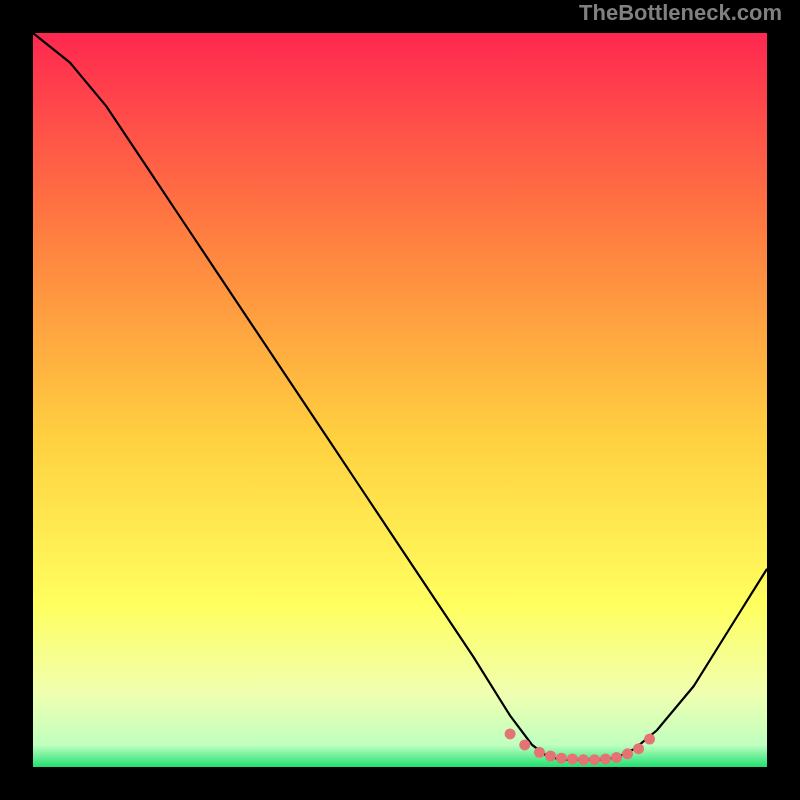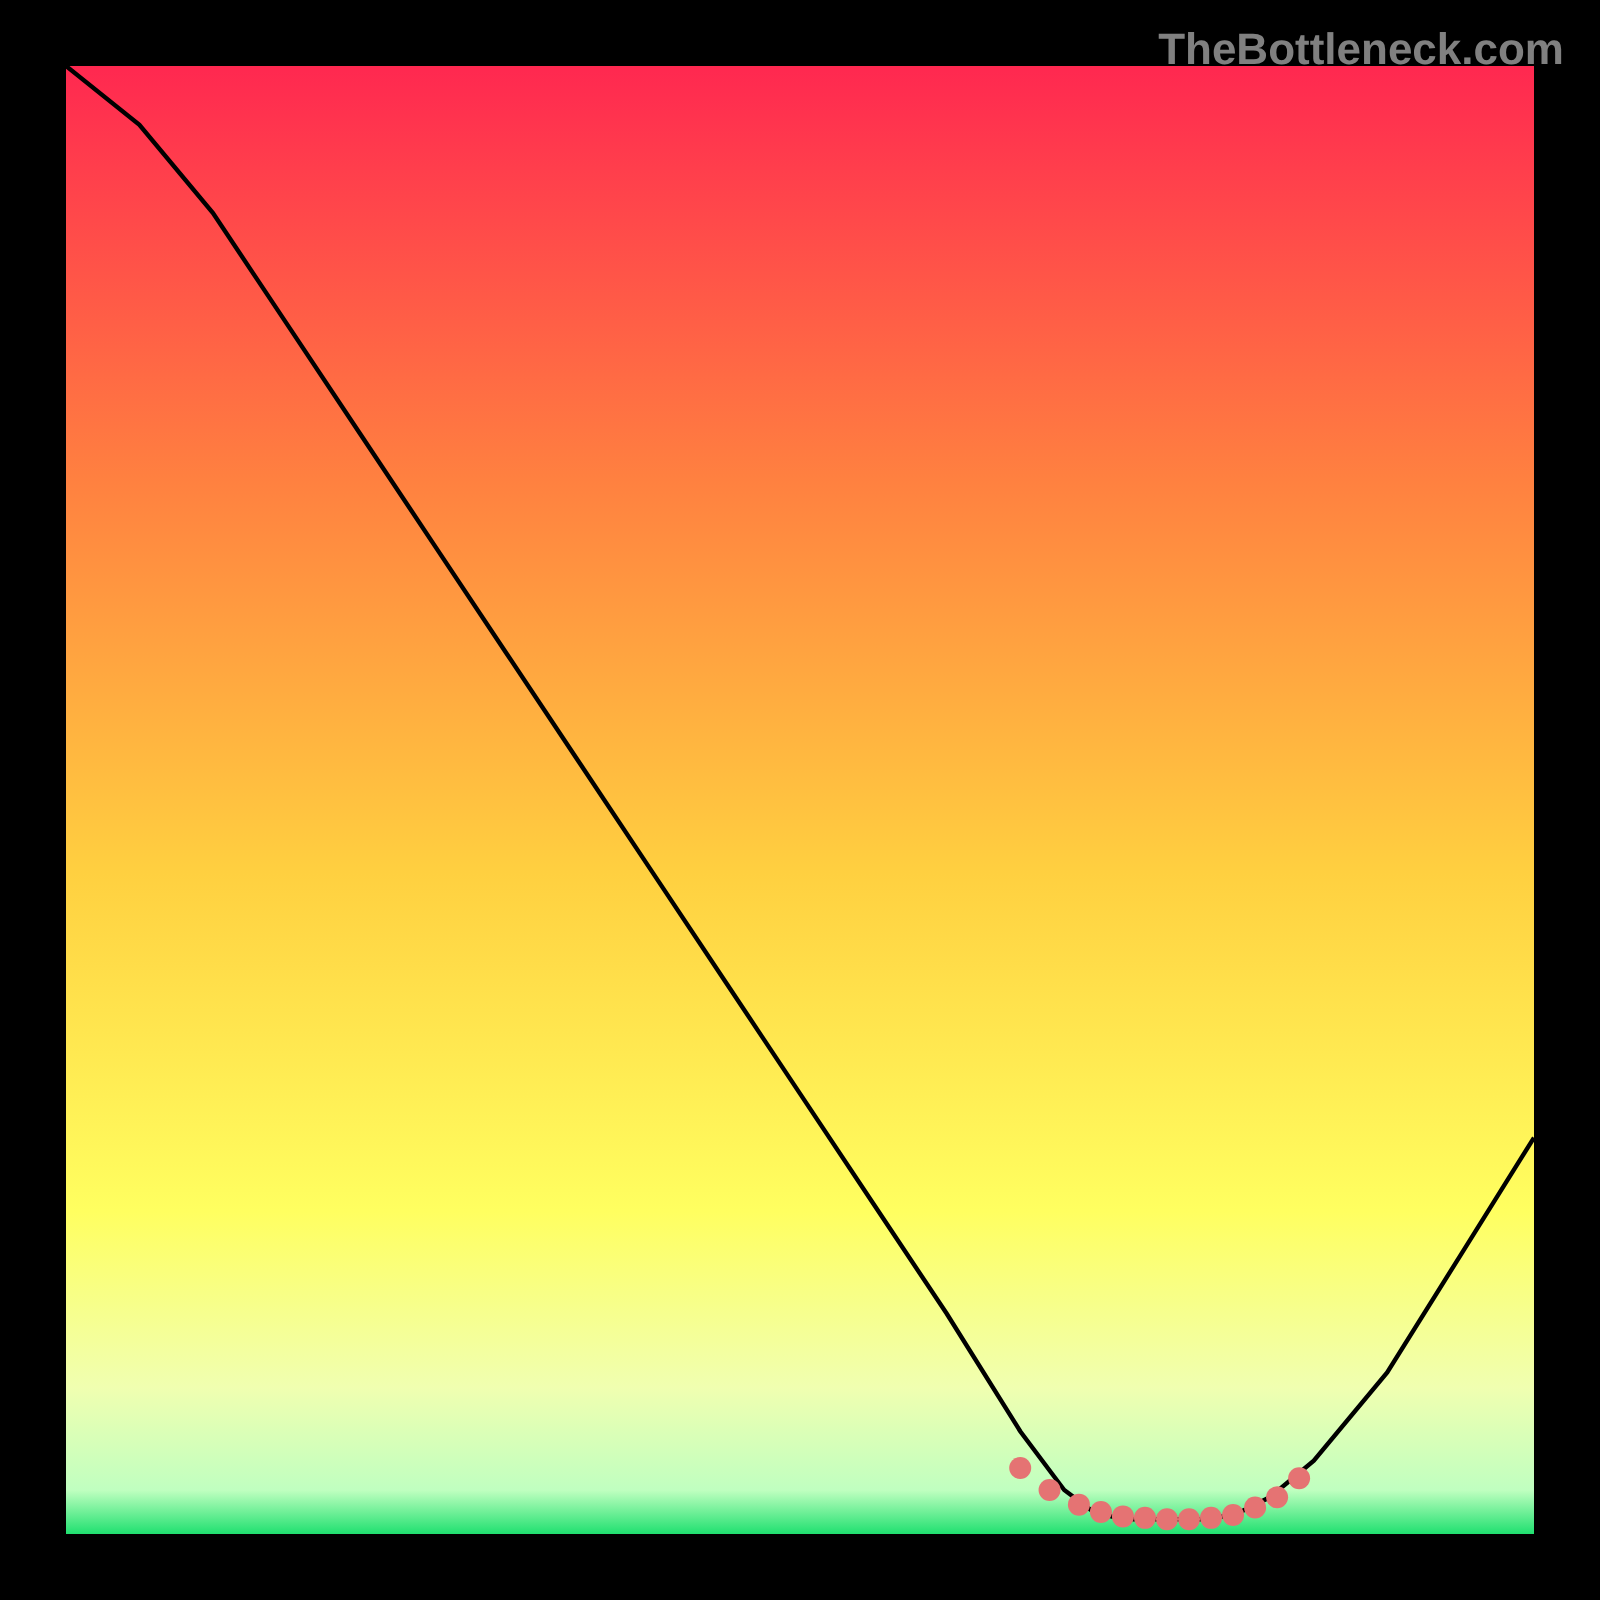--- a/index.html
+++ b/index.html
@@ -12,21 +12,21 @@
     font-family: Arial, sans-serif;
   }
   .container {
     position: relative;
     width: 800px;
     height: 800px;
     background: #000;
   }
   .watermark {
     position: absolute;
-    top: 12px;
+    top: 0;
     right: 18px;
     color: #808080;
     font-size: 22px;
     font-weight: bold;
     z-index: 10;
     text-align: right;
   }
   .plot-area {
     position: absolute;
     left: 33px;

